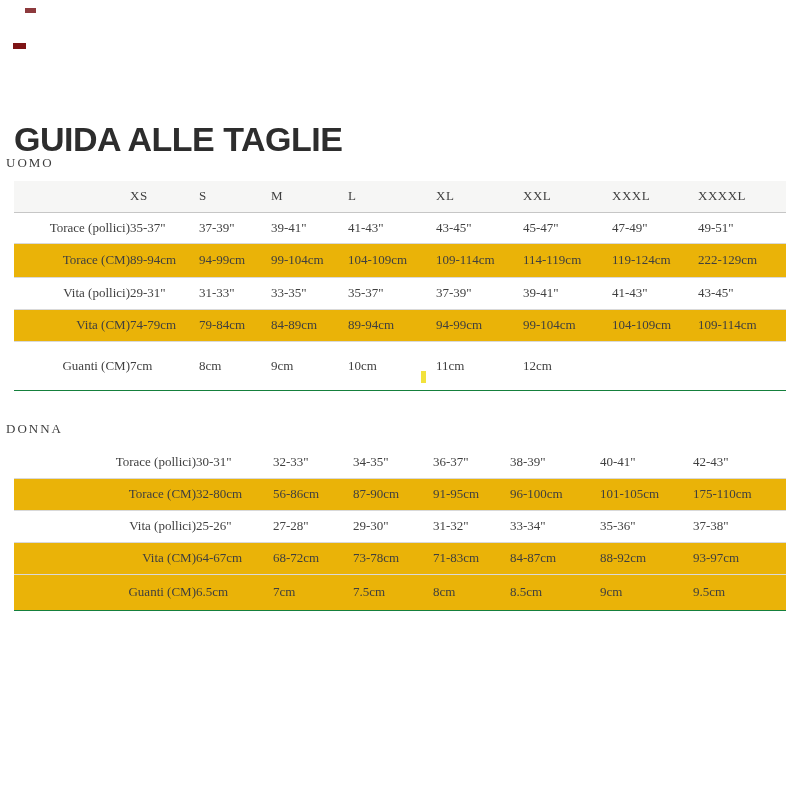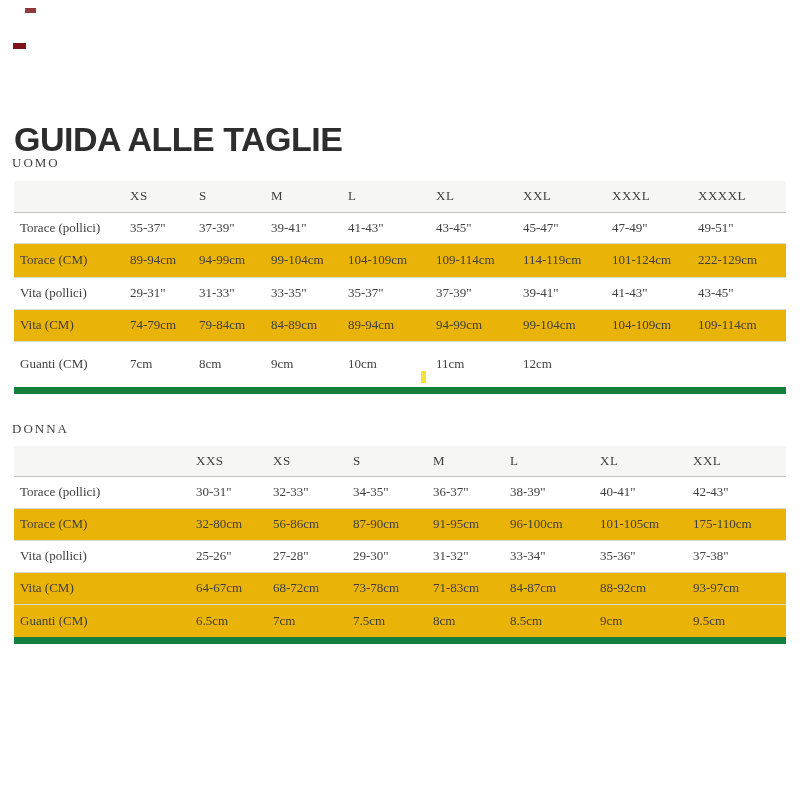--- a/index.html
+++ b/index.html
@@ -6,40 +6,40 @@
   body{
     width:800px;height:800px;position:relative;background:#ffffff;
     font-family:"Liberation Serif", serif;color:#3f3f3f;overflow:hidden;
   }
   .page-title{
     position:absolute;left:14px;top:99px;
     font-family:"Liberation Sans", sans-serif;font-weight:700;
     font-size:34px;letter-spacing:-0.5px;color:#2d2d2d;line-height:1;
   }
   .section-label{
-    position:absolute;left:12px;font-size:13px;letter-spacing:2px;
+    position:absolute;left:6px;font-size:13px;letter-spacing:2px;
     color:#3e3e3e;line-height:14px;
   }
   #uomo-label{top:156px;}
   #donna-label{top:422px;}
   table{
     position:absolute;left:14px;width:772px;border-collapse:collapse;
     table-layout:fixed;font-size:13px;color:#3f3f3f;
   }
   #uomo-table{top:181px;}
   #donna-table{top:446px;}
   td{
     padding:0;margin:0;text-align:left;vertical-align:middle;
     white-space:nowrap;overflow:hidden;font-weight:normal;
     border-bottom:1px solid #d9d9d9;
   }
-  td.label{padding-left:6px;}
+  td.label{padding-left:6px;text-align:right;}
   tr.head td{background:#f6f6f5;border-bottom:1px solid #c6c6c6;letter-spacing:0.5px;}
   tr.shade td{background:#eab308;}
-  tr.last td{border-bottom:7px solid #15803d;}
+  tr.last td{border-bottom:1px solid #15803d;}
   .caret{
     position:absolute;left:421px;top:371px;width:5px;height:12px;
     background:#f2e23c;
   }
   .mark-a{
     position:absolute;left:25px;top:8px;width:11px;height:5px;background:#8d3a3d;
   }
   .mark-b{
     position:absolute;left:13px;top:43px;width:13px;height:6px;background:#7e1416;
   }
@@ -90,21 +90,21 @@
     <td>49-51"</td>
   </tr>
   <tr class="shade" style="height:34px">
     <td class="label">Torace (CM)</td>
     <td>89-94cm</td>
     <td>94-99cm</td>
     <td>99-104cm</td>
     <td>104-109cm</td>
     <td>109-114cm</td>
     <td>114-119cm</td>
-    <td>101-124cm</td>
+    <td>119-124cm</td>
     <td>222-129cm</td>
   </tr>
   <tr style="height:32px">
     <td class="label">Vita (pollici)</td>
     <td>29-31"</td>
     <td>31-33"</td>
     <td>33-35"</td>
     <td>35-37"</td>
     <td>37-39"</td>
     <td>39-41"</td>
@@ -145,30 +145,20 @@
     <col style="width:182px">
       <col style="width:77px">
       <col style="width:80px">
       <col style="width:80px">
     <col style="width:77px">
       <col style="width:90px">
       <col style="width:93px">
       <col style="width:93px">
   </colgroup>
   <tbody>
-      <tr class="head" style="height:30px">
-    <td class="label"></td>
-    <td>XXS</td>
-    <td>XS</td>
-    <td>S</td>
-    <td>M</td>
-    <td>L</td>
-    <td>XL</td>
-    <td>XXL</td>
-  </tr>
   <tr style="height:32px">
     <td class="label">Torace (pollici)</td>
     <td>30-31"</td>
     <td>32-33"</td>
     <td>34-35"</td>
     <td>36-37"</td>
     <td>38-39"</td>
     <td>40-41"</td>
     <td>42-43"</td>
   </tr>

